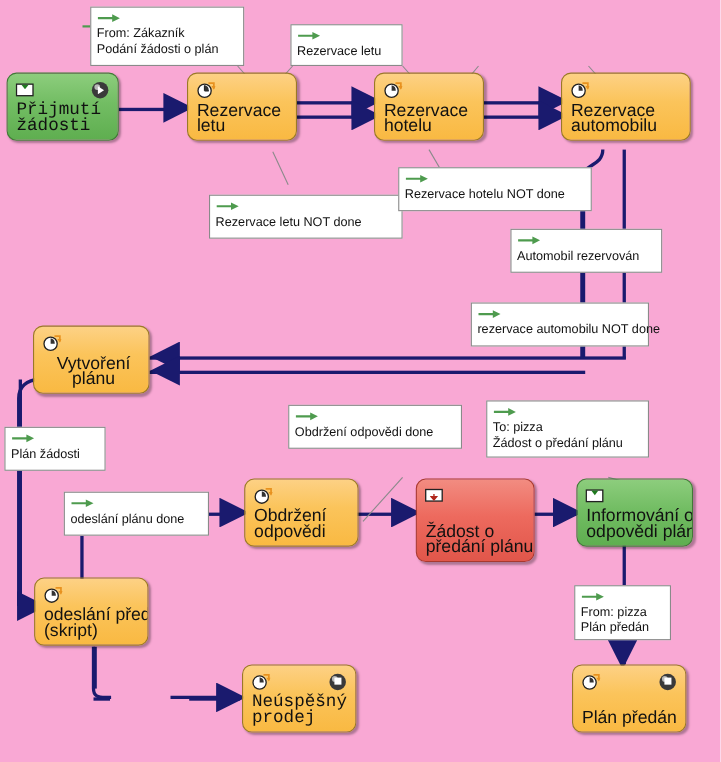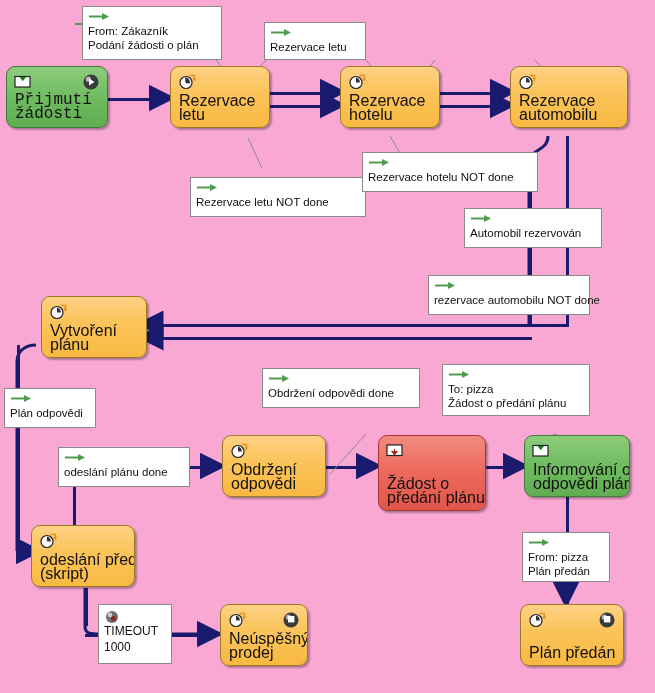--- a/index.html
+++ b/index.html
@@ -172,21 +172,21 @@
         <path d="M14,1 L21,4.5 L14,8 z" fill="#4e9b4e"></path>
       </svg>
     <div class="ntxt">rezervace automobilu NOT done</div>
   </div>
 
   <div class="note" style="left:4px;top:388px;width:92px;height:40px;">
     <svg class="garrow" viewBox="0 0 22 9">
         <path d="M1,4.5 L15,4.5" stroke="#4e9b4e" stroke-width="2"></path>
         <path d="M14,1 L21,4.5 L14,8 z" fill="#4e9b4e"></path>
       </svg>
-    <div class="ntxt">Plán odpovědi</div>
+    <div class="ntxt">Plán žádosti</div>
   </div>
 
   <div class="note" style="left:262px;top:368px;width:158px;height:40px;">
     <svg class="garrow" viewBox="0 0 22 9">
         <path d="M1,4.5 L15,4.5" stroke="#4e9b4e" stroke-width="2"></path>
         <path d="M14,1 L21,4.5 L14,8 z" fill="#4e9b4e"></path>
       </svg>
     <div class="ntxt">Obdržení odpovědi done</div>
   </div>
 
@@ -209,29 +209,20 @@
 
   <div class="note" style="left:522px;top:532px;width:88px;height:50px;">
     <svg class="garrow" viewBox="0 0 22 9">
         <path d="M1,4.5 L15,4.5" stroke="#4e9b4e" stroke-width="2"></path>
         <path d="M14,1 L21,4.5 L14,8 z" fill="#4e9b4e"></path>
       </svg>
     <div class="ntxt">From: pizza
 Plán předán</div>
   </div>
 
-  <div class="note" style="left:98px;top:604px;width:74px;height:60px;">
-    <svg class="garrow" style="width:14px;height:14px;left:6px;top:5px;" viewBox="0 0 14 14">
-      <circle cx="7" cy="7" r="6" fill="#6e6e6e"></circle>
-      <circle cx="5" cy="5" r="2.4" fill="#c9c9c9"></circle>
-      <circle cx="8.5" cy="8.5" r="2.6" fill="#8b2a1f"></circle>
-    </svg>
-    <div class="ntxt" style="top:18px;font-size:12px;line-height:16px;">TIMEOUT
-1000</div>
-  </div>
 
   <div class="node green" style="left:6px;top:66px;width:102px;height:62px;font-family:Liberation Mono, monospace;">
     <svg class="ico tl" viewBox="0 0 18 18">
       <rect x="1" y="3.5" width="15" height="10.5" fill="#fff" stroke="#222" stroke-width="1.2"></rect>
       <path d="M5.5,4 L12,4 L8.75,8.2 z" fill="#1f7a1f"></path>
     </svg>
     <svg class="ico tr" viewBox="0 0 18 18">
       <circle cx="9" cy="9" r="7.5" fill="#3a3a3a"></circle>
       <circle cx="6.4" cy="6.2" r="2.6" fill="#b8b8b8"></circle>
       <path d="M7,5.4 L12.6,9 L7,12.6 z" fill="#ffffff"></path>
@@ -265,21 +256,21 @@
     <svg class="ico tl" viewBox="0 0 18 18">
       <circle cx="8" cy="9.5" r="6" fill="#fff" stroke="#222" stroke-width="1.2"></circle>
       <path d="M8,9.5 L8,4.6 A4.9,4.9 0 0 1 11.8,9.5 z" fill="#333"></path>
       <path d="M11.5,2.5 L16.4,2.5 L16.4,7.4" fill="none" stroke="#e8921f" stroke-width="1.6"></path>
       <path d="M16.4,8.6 L14.2,5.2 L18,5.2 z" fill="#e8921f"></path>
     </svg>
     <div class="lbl" style="white-space:pre;">Rezervace
 automobilu</div>
   </div>
 
-  <div class="node orange" style="left:41px;top:296px;width:106px;height:62px;">
+  <div class="node orange" style="left:30px;top:296px;width:106px;height:62px;text-align:center;">
     <svg class="ico tl" viewBox="0 0 18 18">
       <circle cx="8" cy="9.5" r="6" fill="#fff" stroke="#222" stroke-width="1.2"></circle>
       <path d="M8,9.5 L8,4.6 A4.9,4.9 0 0 1 11.8,9.5 z" fill="#333"></path>
       <path d="M11.5,2.5 L16.4,2.5 L16.4,7.4" fill="none" stroke="#e8921f" stroke-width="1.6"></path>
       <path d="M16.4,8.6 L14.2,5.2 L18,5.2 z" fill="#e8921f"></path>
     </svg>
     <div class="lbl">Vytvoření plánu</div>
   </div>
 
   <div class="node orange" style="left:222px;top:435px;width:104px;height:62px;">
@@ -315,21 +306,21 @@
     <svg class="ico tl" viewBox="0 0 18 18">
       <circle cx="8" cy="9.5" r="6" fill="#fff" stroke="#222" stroke-width="1.2"></circle>
       <path d="M8,9.5 L8,4.6 A4.9,4.9 0 0 1 11.8,9.5 z" fill="#333"></path>
       <path d="M11.5,2.5 L16.4,2.5 L16.4,7.4" fill="none" stroke="#e8921f" stroke-width="1.6"></path>
       <path d="M16.4,8.6 L14.2,5.2 L18,5.2 z" fill="#e8921f"></path>
     </svg>
     <div class="lbl" style="white-space:pre;">odeslání předán
 (skript)</div>
   </div>
 
-  <div class="node orange" style="left:220px;top:604px;width:88px;height:62px;">
+  <div class="node orange" style="left:220px;top:604px;width:104px;height:62px;font-family:Liberation Mono, monospace;">
     <svg class="ico tl" viewBox="0 0 18 18">
       <circle cx="8" cy="9.5" r="6" fill="#fff" stroke="#222" stroke-width="1.2"></circle>
       <path d="M8,9.5 L8,4.6 A4.9,4.9 0 0 1 11.8,9.5 z" fill="#333"></path>
       <path d="M11.5,2.5 L16.4,2.5 L16.4,7.4" fill="none" stroke="#e8921f" stroke-width="1.6"></path>
       <path d="M16.4,8.6 L14.2,5.2 L18,5.2 z" fill="#e8921f"></path>
     </svg>
     <svg class="ico tr" viewBox="0 0 18 18">
       <circle cx="9" cy="9" r="7.5" fill="#3a3a3a"></circle>
       <circle cx="6.4" cy="6.2" r="2.6" fill="#b8b8b8"></circle>
       <rect x="6" y="5" width="6.4" height="6.4" fill="#ffffff"></rect>

